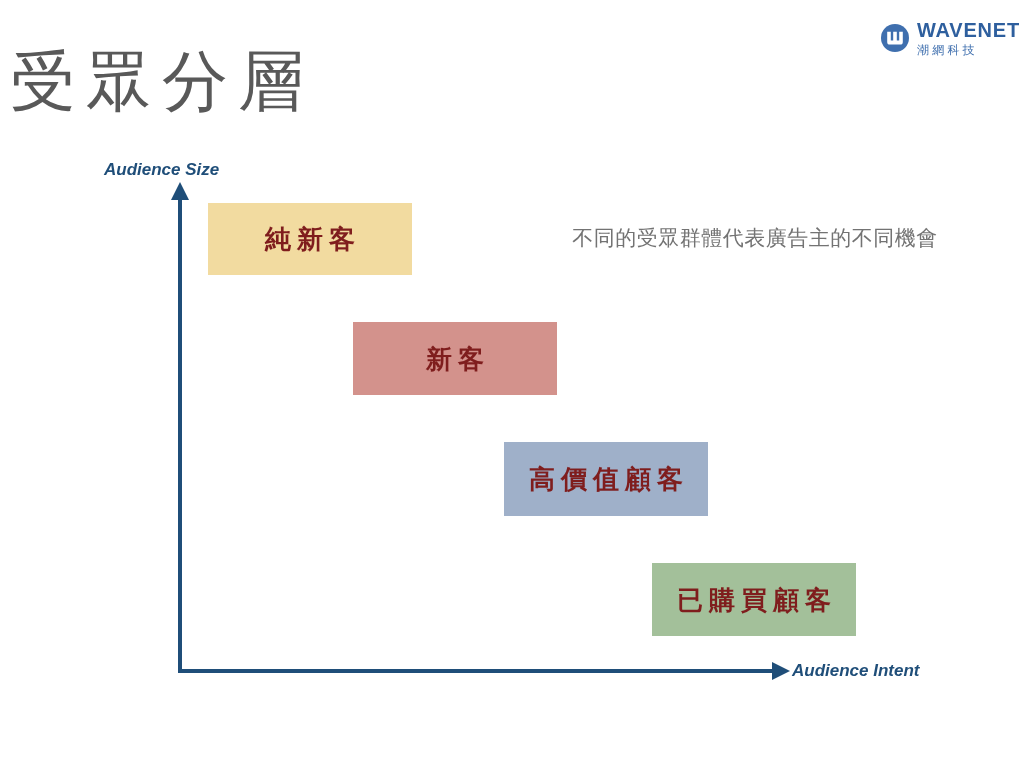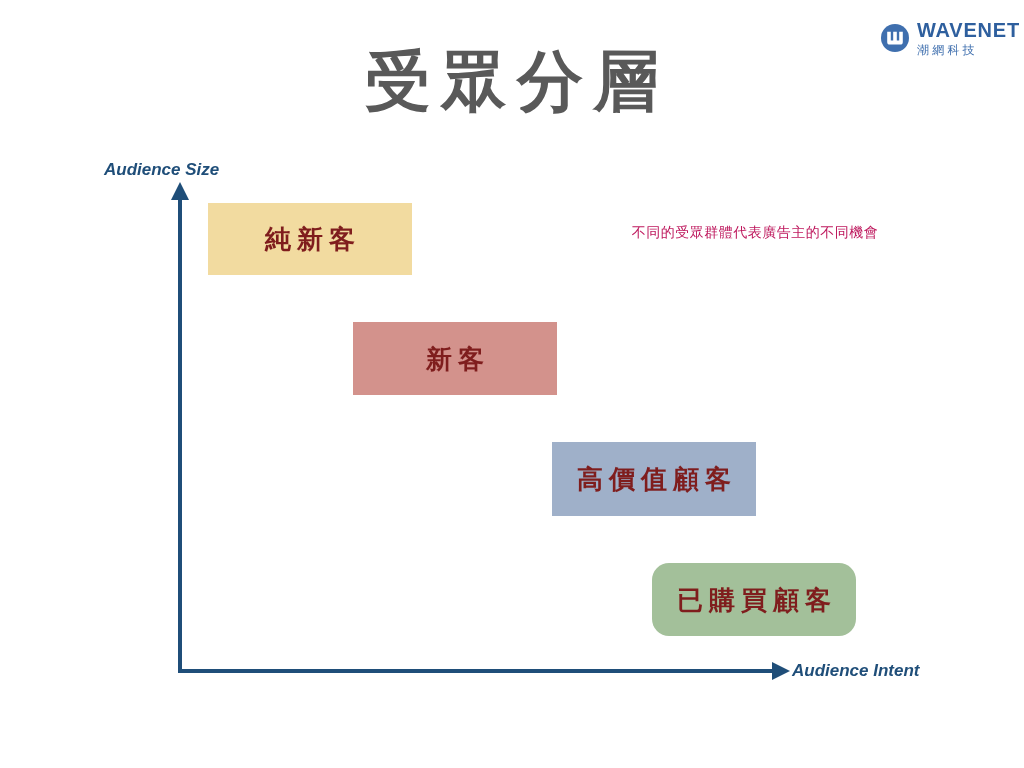--- a/index.html
+++ b/index.html
@@ -60,23 +60,22 @@
     line-height: 1;
     white-space: nowrap;
   }
 
   
   .page-title {
     position: absolute;
     left: 0;
     top: 44px;
     width: 1024px;
-    text-align: center;
     font-size: 66px;
-    font-weight: bold;
+    font-weight: normal;
     color: #595959;
     letter-spacing: 10px;
     text-indent: 10px;
     line-height: 1.15;
     white-space: nowrap;
   }
 
   
   .axis-y-line {
     position: absolute;
@@ -149,22 +148,22 @@
     line-height: 1;
   }
 
   
   .caption {
     position: absolute;
     left: 535px;
     top: 222px;
     width: 440px;
     text-align: center;
-    font-size: 14px;
-    color: #be185d;
+    font-size: 21px;
+    color: #737373;
     line-height: 1.55;
     letter-spacing: 0.5px;
   }
   .caption-line {
     display: block;
     white-space: nowrap;
   }
 </style>
 </head>
 <body>
@@ -191,24 +190,24 @@
 
   <div class="axis-label axis-label-y" style="color: rgb(31, 78, 121);">Audience Size</div>
   <div class="axis-label axis-label-x" style="color: rgb(31, 78, 121);">Audience Intent</div>
 
   <div class="segment" style="left: 208px; top: 203px; width: 204px; height: 72px; background: rgb(242, 219, 160);">
     <span class="segment-label">純新客</span>
   </div>
   <div class="segment" style="left: 353px; top: 322px; width: 204px; height: 73px; background: rgb(211, 146, 140);">
     <span class="segment-label">新客</span>
   </div>
-  <div class="segment" style="left: 504px; top: 442px; width: 204px; height: 74px; background: rgb(159, 176, 201); margin-left: 48px;">
+  <div class="segment" style="left: 504px; top: 442px; width: 204px; height: 74px; background: rgb(159, 176, 201);">
     <span class="segment-label">高價值顧客</span>
   </div>
-  <div class="segment" style="left: 652px; top: 563px; width: 204px; height: 73px; background: rgb(163, 192, 154); border-radius: 17px;">
+  <div class="segment" style="left: 652px; top: 563px; width: 204px; height: 73px; background: rgb(163, 192, 154);">
     <span class="segment-label">已購買顧客</span>
   </div>
 
   <div class="caption">
     <span class="caption-line">不同的受眾群體代表廣告主的不同機會</span>
   </div>
 
 </div>
 
 </body></html>

